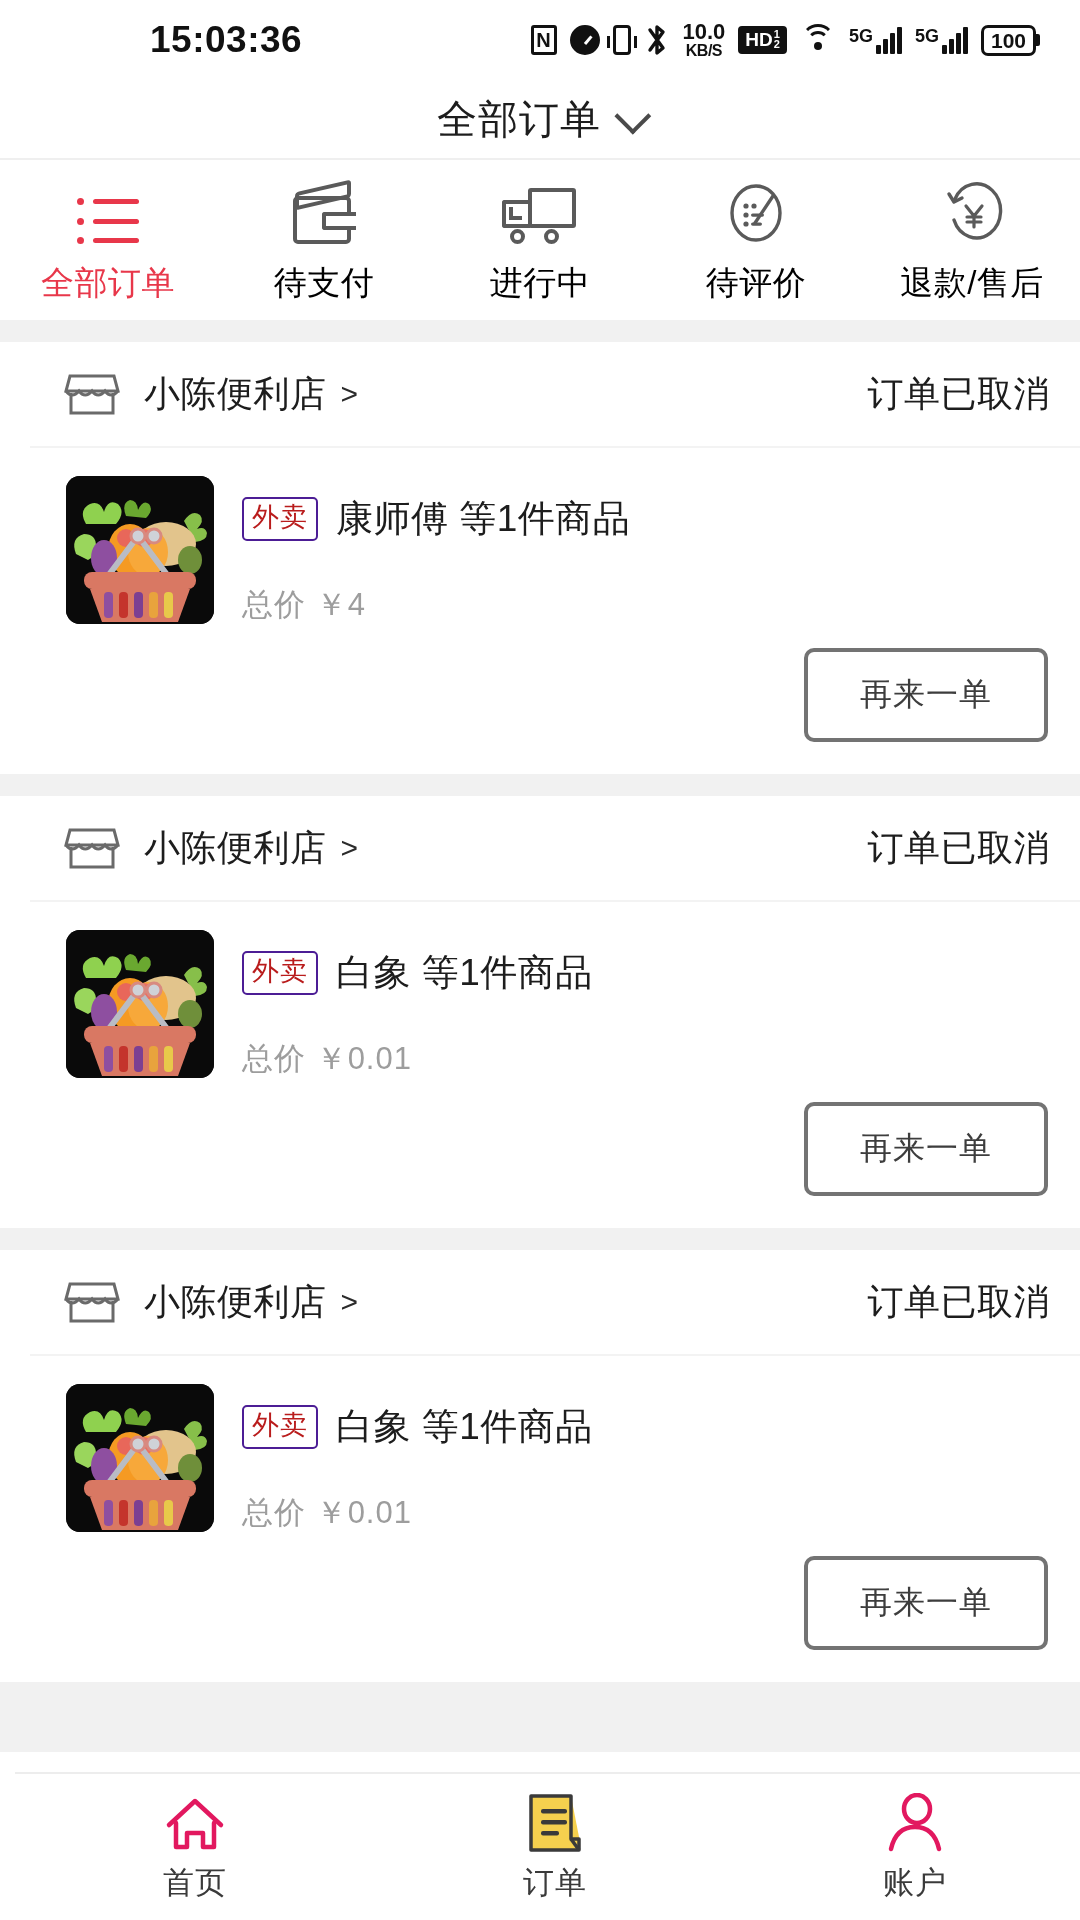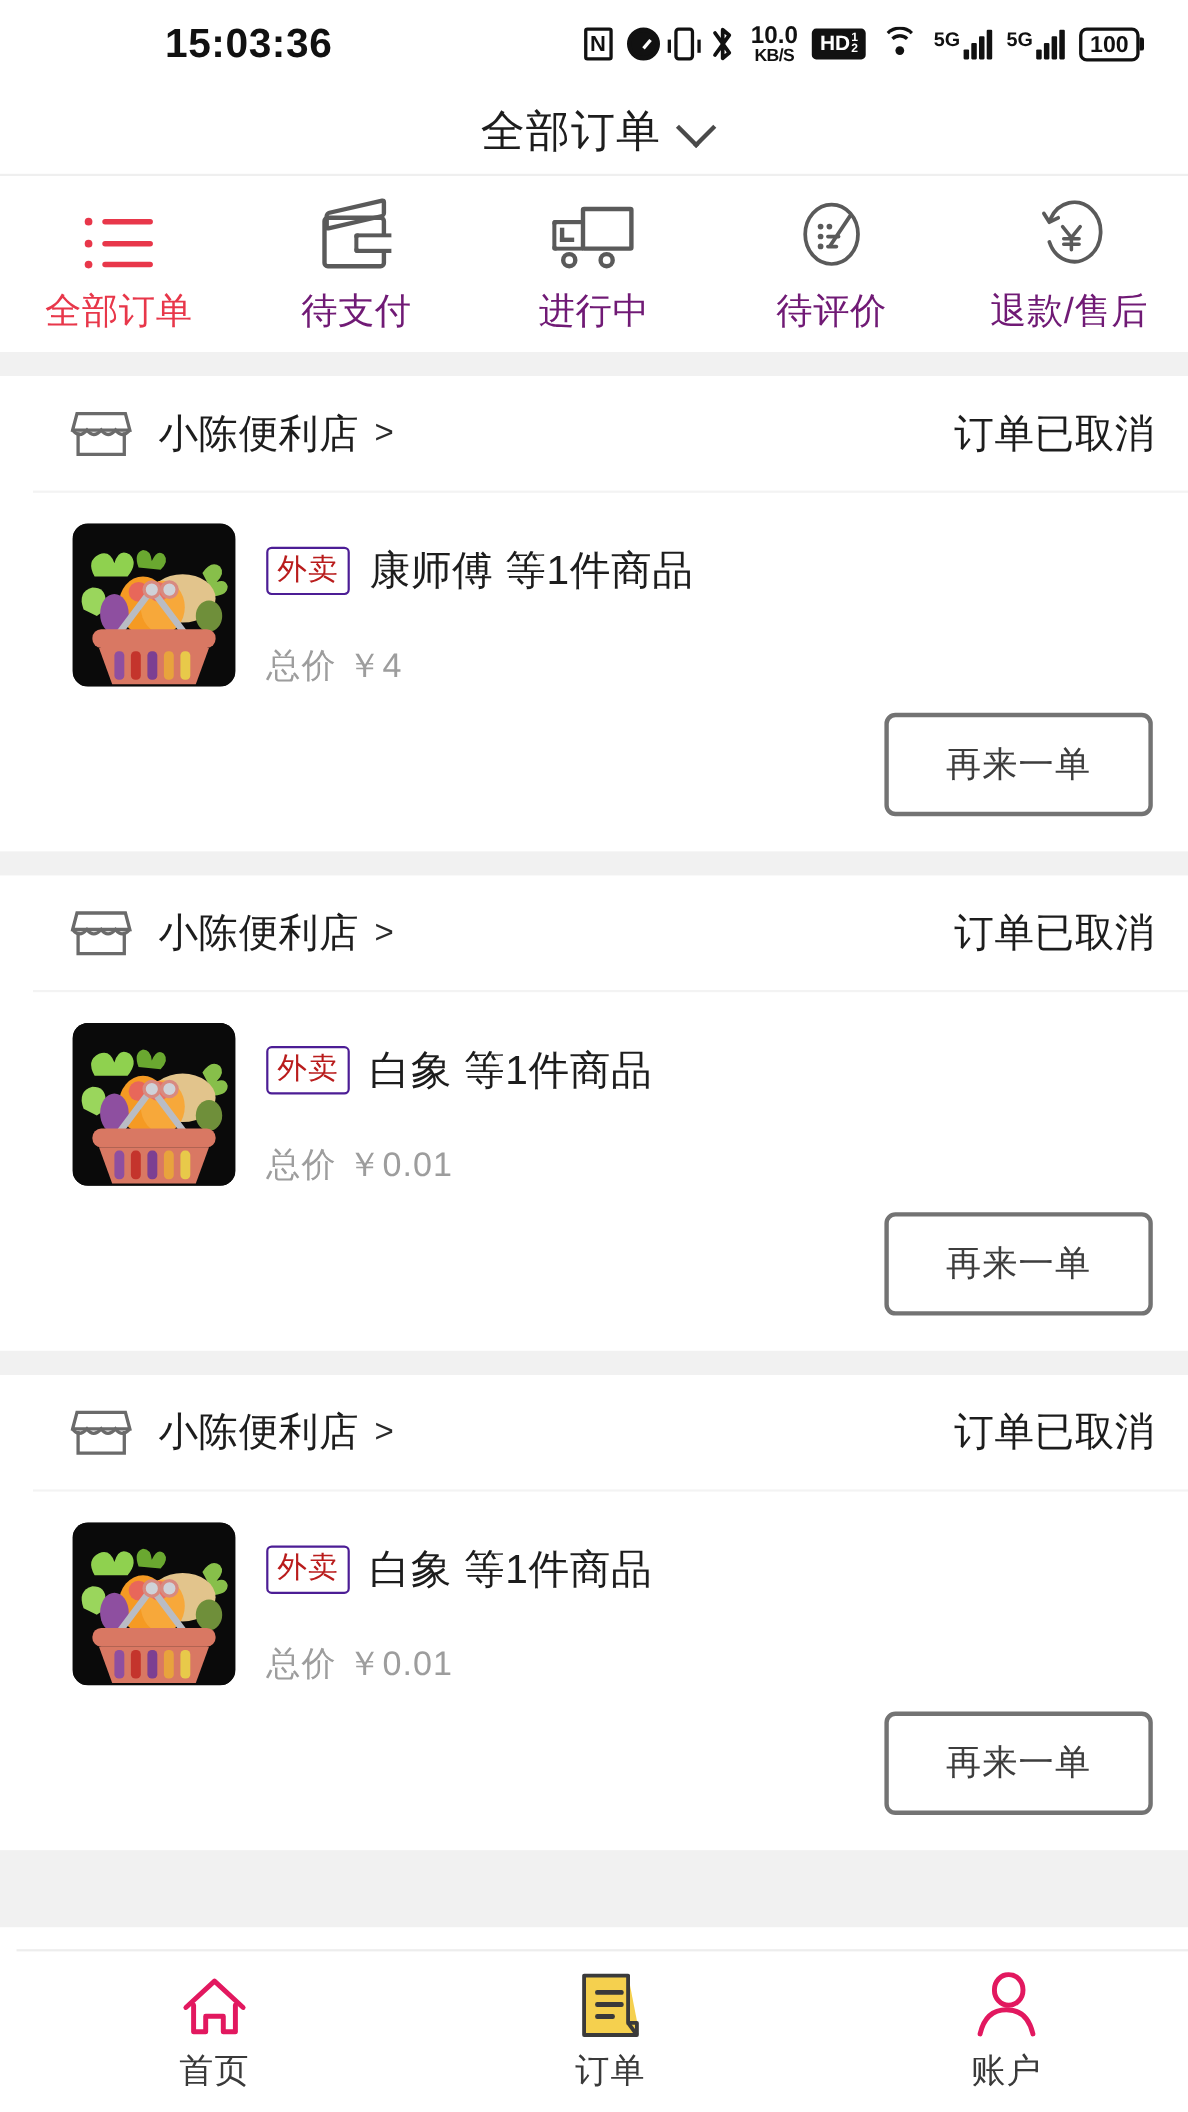--- a/index.html
+++ b/index.html
@@ -107,21 +107,21 @@
   .hdr-sep{ height:2px; background:#efefef; }
 
   
   .cattabs{
     display:flex; background:#fff; padding:22px 0 14px 0;
   }
   .cat{
     flex:1; display:flex; flex-direction:column; align-items:center; gap:17px;
   }
   .cat .ico{ height:62px; display:flex; align-items:flex-end; justify-content:center; }
-  .cat .lbl{ font-size:33px; color:#701a75; letter-spacing:.5px; }
+  .cat .lbl{ font-size:33px; color:#000000; letter-spacing:.5px; }
   .cat.active .lbl{ color:#e8374a; }
 
   
   .icn-list{ width:62px;height:46px; display:flex;flex-direction:column;justify-content:space-between;}
   .icn-list .r{ display:flex; align-items:center; gap:9px; }
   .icn-list .r i{ width:7px;height:7px;border-radius:50%;background:#e8374a;display:block;}
   .icn-list .r u{ flex:1;height:5px;background:#e8374a;display:block;border-radius:3px;text-decoration:none;}
 
   
   .icn-wallet{ position:relative; width:70px;height:58px;}

